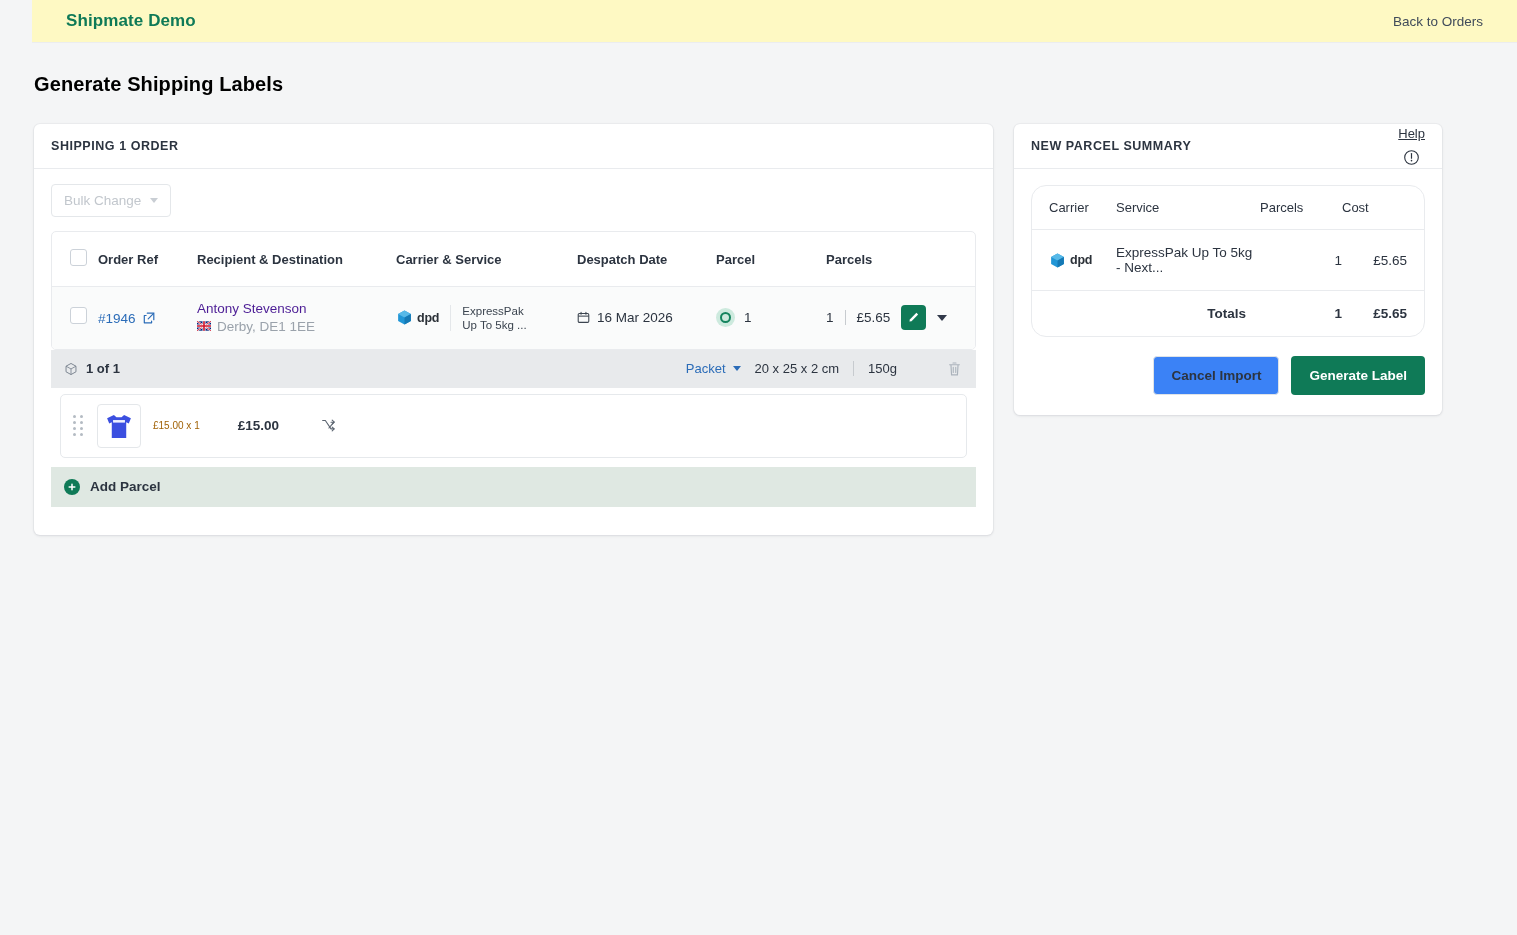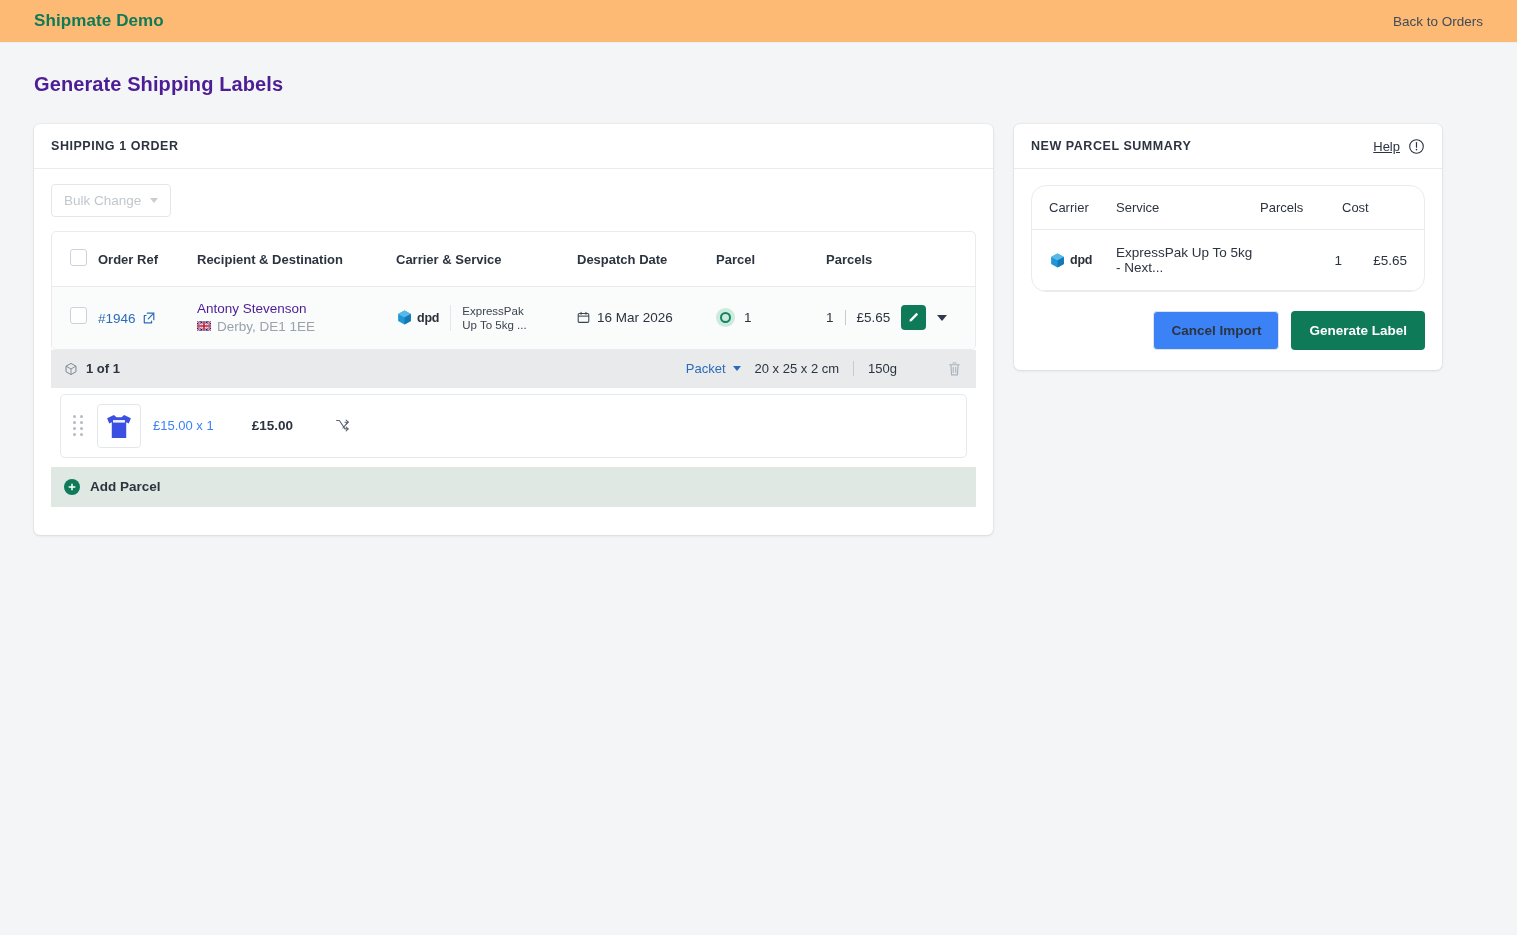--- a/index.html
+++ b/index.html
@@ -6,31 +6,32 @@
   html, body {
     width: 1517px; height: 935px;
     background: #f4f5f6;
     font-family: "Liberation Sans", sans-serif;
     color: #2c3440;
     -webkit-font-smoothing: antialiased;
   }
 
   
   .topbar {
-    height: 43px; background: #fdba74;
+    height: 43px; background: #fef9c3;
     display: flex; align-items: center; justify-content: space-between;
     padding: 0 34px;
     border-bottom: 1px solid #ebedef;
+    margin-left: 32px;
   }
   .brand { font-size: 17px; font-weight: bold; color: #0f7a57; letter-spacing: .1px; }
   .back-link { font-size: 13.5px; color: #404b5a; text-decoration: none; cursor: pointer; }
 
   
   .page-title {
-    font-size: 20px; font-weight: bold; color: #4c1d95;
+    font-size: 20px; font-weight: bold; color: #000000;
     padding: 30px 0 0 34px; letter-spacing: .1px;
   }
   .columns { display: flex; align-items: flex-start; gap: 21px; padding: 28px 34px 0 34px; }
 
   .card {
     background: #ffffff; border-radius: 6px;
     box-shadow: 0 1px 3px rgba(20,30,50,.10), 0 0 0 1px rgba(20,30,50,.03);
   }
   .card-head {
     height: 45px; display: flex; align-items: center; justify-content: space-between;
@@ -126,37 +127,37 @@
   }
   .drag-dots { display: grid; grid-template-columns: 3px 3px; gap: 3px 4px; padding: 2px; cursor: grab; }
   .drag-dots i { width: 3px; height: 3px; background: #b4bbc3; border-radius: 50%; display: block; }
   .thumb {
     width: 44px; height: 44px; border: 1px solid #e4e7ea; border-radius: 4px;
     background: #fff; display: flex; align-items: center; justify-content: center;
   }
   .item-texts { flex: 1; }
   .item-name { font-size: 13.5px; color: #2c3440; line-height: 17px; }
   .item-sku  { font-size: 13px; color: #9aa2ab; line-height: 18px; }
-  .item-unit { font-size: 13px; color: #3b82f6; margin-right: 26px; }
+  .item-unit { font-size: 10px; color: #a16207; margin-right: 26px; }
   .item-total{ font-size: 13.5px; font-weight: bold; color: #2c3440; margin-right: 30px; }
 
   .add-parcel {
     margin: 9px 17px 0 17px; background: #dfe8e2;
     padding: 12px 13px; display: flex; align-items: center; gap: 10px;
     font-size: 13.5px; font-weight: bold; color: #2c3440; cursor: pointer;
   }
   .plus-ico {
     width: 16px; height: 16px; border-radius: 50%; background: #0f7a57;
     display: flex; align-items: center; justify-content: center;
   }
   .left-pad-bottom { height: 28px; }
 
   
   .right-card { width: 428px; }
-  .help-wrap { display: flex; align-items: center; gap: 8px; }
+  .help-wrap { display: flex; align-items: center; gap: 8px; flex-direction: column; }
   .help-link { font-size: 13px; color: #2c3440; text-decoration: underline; cursor: pointer; }
 
   .sum-wrap { margin: 16px 17px 0 17px; border: 1px solid #e9ebee; border-radius: 15px; overflow: hidden; }
   table.summary { width: 100%; border-collapse: collapse; }
   table.summary th {
     font-size: 13px; font-weight: normal; color: #2c3440;
     padding: 14px 0; text-align: left; border-bottom: 1px solid #e9ebee;
   }
   table.summary td { font-size: 13.5px; padding: 15px 0; }
   .s-carrier { width: 84px; padding-left: 17px !important; }
@@ -390,20 +391,26 @@
                   <path d="M12 2l9 5-9 5-9-5z" fill="#57b9e8"></path>
                   <path d="M12 12l9-5v10l-9 5z" fill="#1579b5"></path>
                 </svg>
                 <span class="dpd-text">dpd</span>
               </span>
             </td>
             <td class="s-service">ExpressPak Up To 5kg - Next...</td>
             <td class="s-parcels">1</td>
             <td class="s-cost">£5.65</td>
           </tr>
+          <tr>
+            <td class="s-carrier"></td>
+            <td class="totals-label">Totals</td>
+            <td class="s-parcels bold">1</td>
+            <td class="s-cost bold">£5.65</td>
+          </tr>
         </tbody>
       </table>
     </div>
 
     <div class="actions">
       <button class="btn btn-cancel">Cancel Import</button>
       <button class="btn btn-primary">Generate Label</button>
     </div>
   </div>
 

